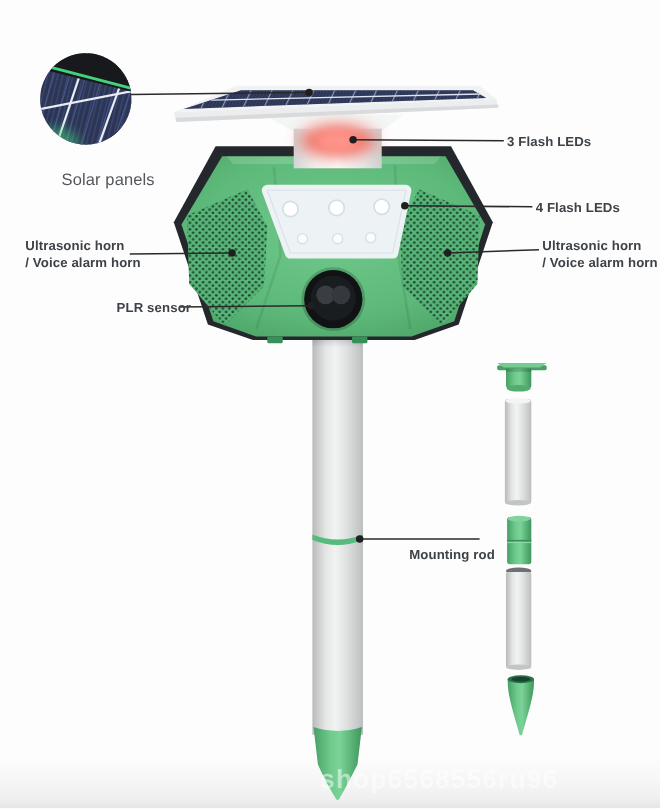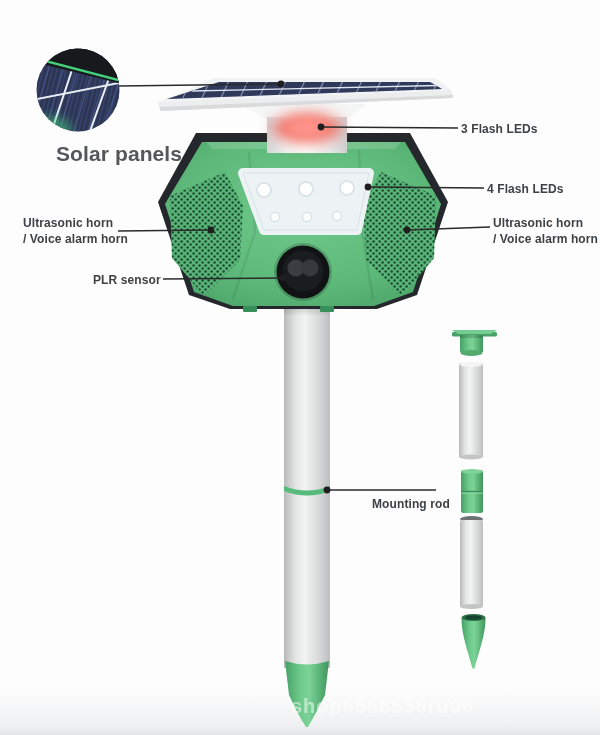--- a/index.html
+++ b/index.html
@@ -5,22 +5,22 @@
   html,body{margin:0;padding:0;background:#ffffff;}
   :root{
     --body-green:#5eba7b; --accent-green:#62c284; --dark-trim:#26292d;
     --cell-navy:#2c3553; --glow-red:#f4685c; --pole-gray:#d6d8d8; --label-text:#3d4247;
   }
   .stage{position:relative;width:600px;height:735px;background:#fdfdfe;overflow:hidden;
          font-family:"Liberation Sans",sans-serif;}
   .stage svg{position:absolute;left:0;top:0;}
   .callout{position:absolute;font-size:12px;font-weight:700;color:var(--label-text);
            white-space:nowrap;line-height:16px;letter-spacing:.1px;}
-  .callout.light{font-size:21px;font-weight:700;color:#53575b;}
-  .watermark{position:absolute;left:291px;top:695px;font-size:20px;font-weight:700;
+  .callout.light{font-size:15px;font-weight:400;color:#53575b;margin-top:10px;}
+  .watermark{position:absolute;left:291px;top:695px;font-size:24px;font-weight:700;
              color:rgba(255,255,255,0.5);letter-spacing:1px;white-space:nowrap;pointer-events:none;}
 </style>
 </head>
 <body>
 
 <div class="stage">
 
 <svg width="600" height="735" viewBox="0 0 600 735">
   <defs>
     <linearGradient id="poleGrad" x1="0" y1="0" x2="1" y2="0">
@@ -240,19 +240,19 @@
 <div class="callout" style="left:493px;top:215px;">
   <div>Ultrasonic horn</div>
   <div>/ Voice alarm horn</div>
 </div>
 
 <div class="callout" style="left:23px;top:215px;">
   <div>Ultrasonic horn</div>
   <div>/ Voice alarm horn</div>
 </div>
 
-<div class="callout" style="left:93px;top:272px;">PLR sensor</div>
+<div class="callout" style="left:106px;top:272px;">PLR sensor</div>
 
 <div class="callout" style="left:372px;top:496px;">Mounting rod</div>
 
 <div class="watermark">shop6568556ru96</div>
 
 </div>
 
 </body></html>

